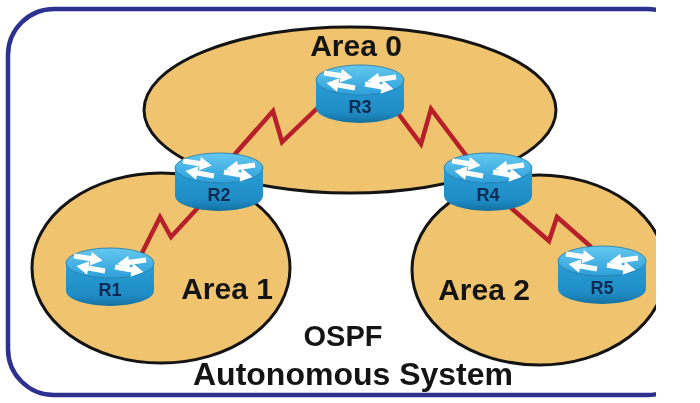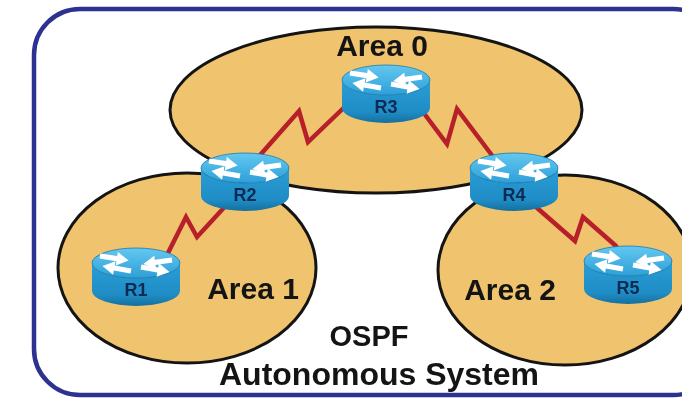--- a/index.html
+++ b/index.html
@@ -1,20 +1,19 @@
 <!DOCTYPE html>
 <html><head>
 <meta charset="utf-8">
 <style>
   html, body { margin: 0; padding: 0; background: #ffffff; }
   .stage {
     width: 656px; height: 403px; position: relative;
     background: #ffffff; overflow: hidden;
     font-family: "Liberation Sans", sans-serif;
-    padding-left: 26px;
   }
   svg text {
     font-family: "Liberation Sans", sans-serif;
     font-weight: bold;
   }
   .area-label   { font-size: 30px; fill: #141414; }
   .router-label { font-size: 18px; fill: #0d2b52; }
   .title-line1  { font-size: 29px; fill: #141414; }
   .title-line2  { font-size: 32px; fill: #141414; }
   .area-ellipse { fill: #f0c46e; stroke: #141414; stroke-width: 3; }

